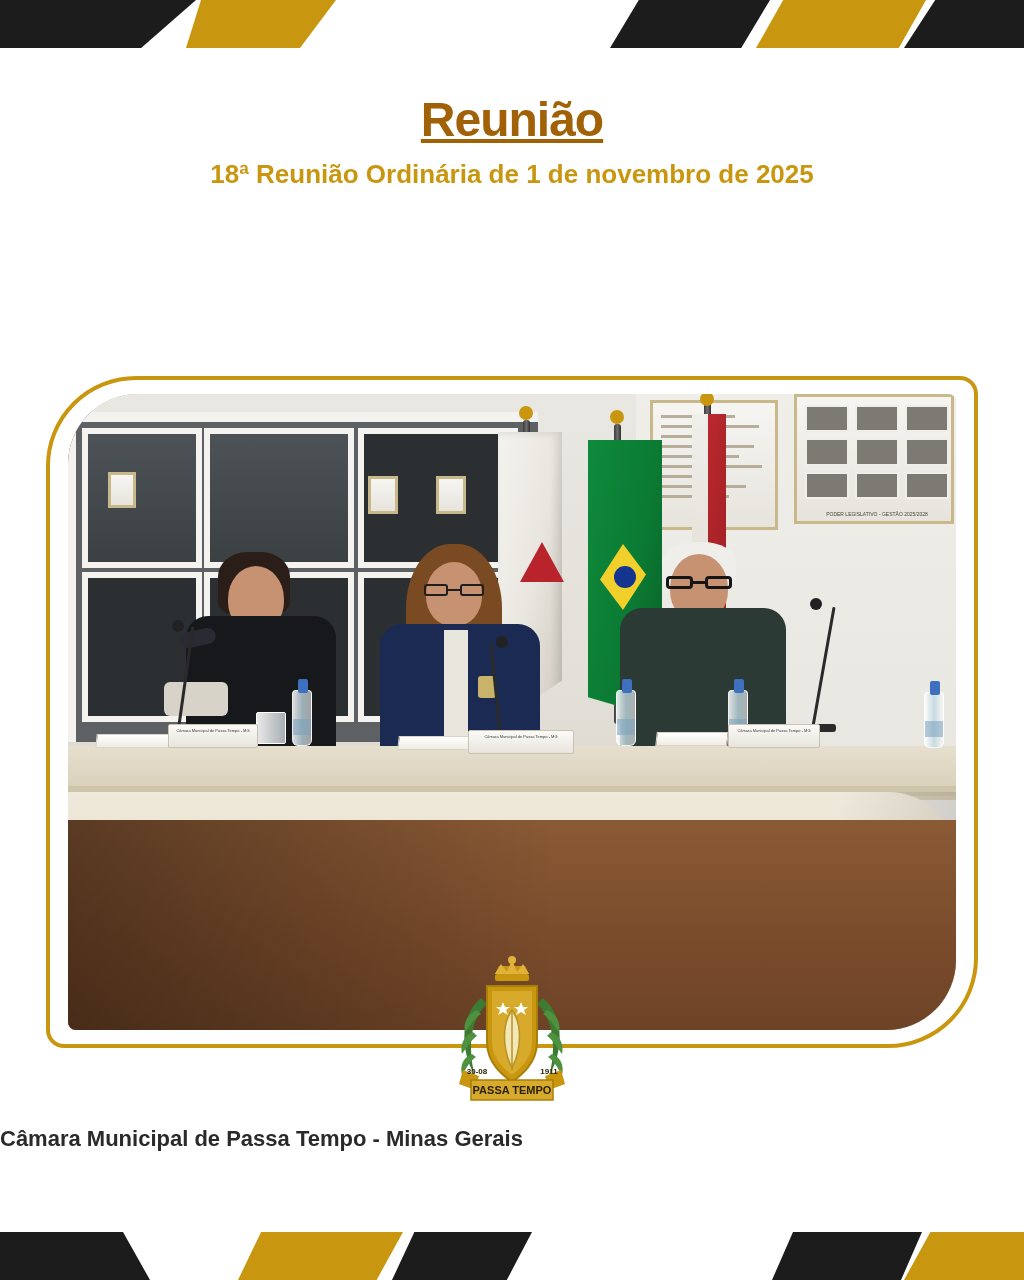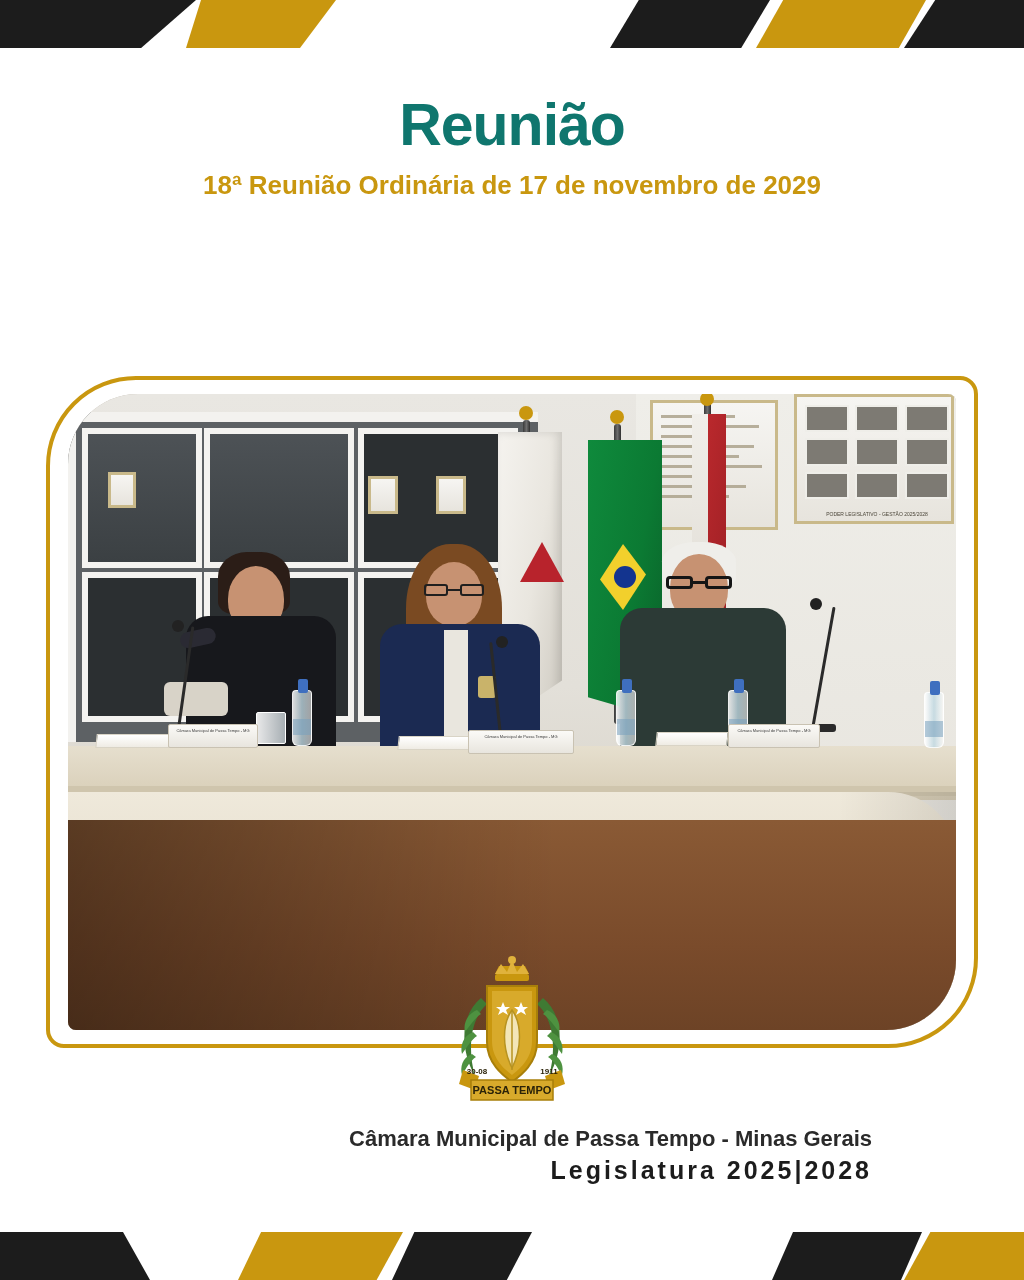--- a/index.html
+++ b/index.html
@@ -91,25 +91,26 @@
     clip-path: polygon(22% 0, 100% 0, 100% 100%, 0 100%);
   }
 
   
   .headings {
     position: absolute;
     top: 96px; left: 0; width: 1024px;
     text-align: center;
   }
   .title-1 {
-    font-size: 59px;
+    font-size: 48px;
     font-weight: 800;
-    color: #0f766e;
+    color: #a16207;
     letter-spacing: -1px;
     line-height: 1.0;
+    text-decoration: underline;
   }
   .title-2 {
     font-size: 92px;
     font-weight: 800;
     color: #c9970f;
     letter-spacing: -2px;
     line-height: 1.0;
     margin-top: -4px;
   }
   .subtitle {
@@ -318,21 +319,21 @@
 
   
   .crest {
     position: absolute;
     left: 50%; transform: translateX(-50%);
     top: 952px;
     width: 150px; height: 170px;
   }
 
   .footer {
-    position: absolute; left: 0; width: 872px; text-align: right;
+    position: absolute; left: 0; width: 872px; text-align: left;
   }
   .footer-1 {
     top: 1126px;
     font-size: 22px; font-weight: 700; color: #2a2a2a;
   }
   .footer-2 {
     top: 1156px;
     font-size: 25px; font-weight: 800; color: #1c1c1c;
     letter-spacing: 3px;
   }
@@ -345,21 +346,21 @@
   <div class="corner-strip top">
     <div class="top-left-black"></div>
     <div class="top-gold-1"></div>
     <div class="top-black-2"></div>
     <div class="top-gold-2"></div>
     <div class="top-black-3"></div>
   </div>
 
   <div class="headings">
     <div class="title-1">Reunião</div>
-    <div class="subtitle">18ª Reunião Ordinária de 17 de novembro de 2029</div>
+    <div class="subtitle">18ª Reunião Ordinária de 1 de novembro de 2025</div>
   </div>
 
   <div class="frame"></div>
 
   <div class="photo">
     <div class="wall"></div>
     <div class="wall-right"></div>
 
     <div class="windows">
       <div class="win-pane" style="left:6px; top:6px; width:120px; height:140px;"></div>
@@ -519,21 +520,20 @@
       <path d="M26 118 l16 6 -4 14 -16 -6 z" fill="#c9970f"></path>
       <path d="M124 118 l-16 6 4 14 16 -6 z" fill="#c9970f"></path>
       <path d="M34 128 h82 v20 h-82 z" fill="#d8aa2b" stroke="#a87f0a" stroke-width="1.5"></path>
       <text x="75" y="142" font-family="Liberation Sans, sans-serif" font-size="11" font-weight="bold" fill="#2a2208" text-anchor="middle">PASSA TEMPO</text>
       <text x="40" y="122" font-family="Liberation Sans, sans-serif" font-size="8" font-weight="bold" fill="#2a2208" text-anchor="middle">30-08</text>
       <text x="112" y="122" font-family="Liberation Sans, sans-serif" font-size="8" font-weight="bold" fill="#2a2208" text-anchor="middle">1911</text>
     </svg>
   </div>
 
   <div class="footer footer-1">Câmara Municipal de Passa Tempo - Minas Gerais</div>
-  <div class="footer footer-2">Legislatura 2025|2028</div>
 
   <div class="corner-strip bottom">
     <div class="bot-black-1"></div>
     <div class="bot-gold-1"></div>
     <div class="bot-black-2"></div>
     <div class="bot-black-3"></div>
     <div class="bot-gold-2"></div>
   </div>
 
 </div>

